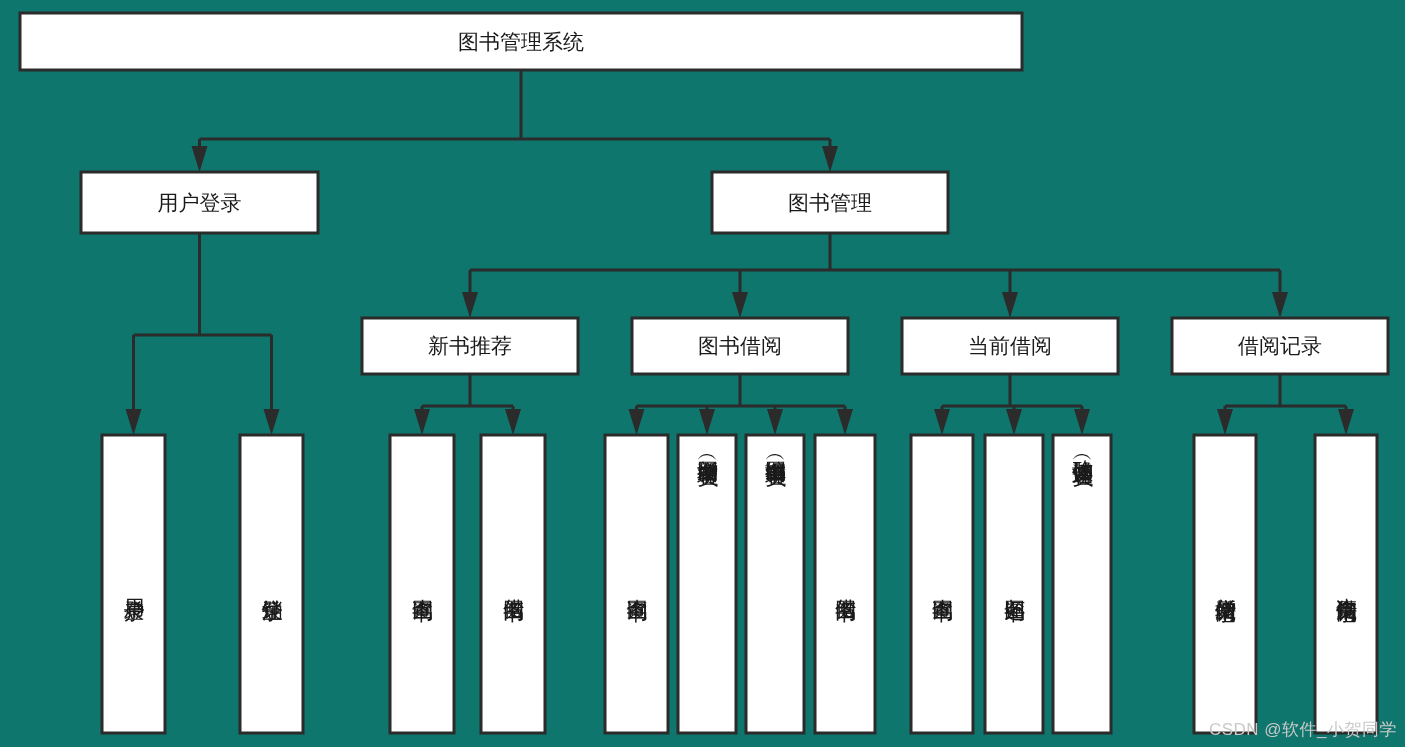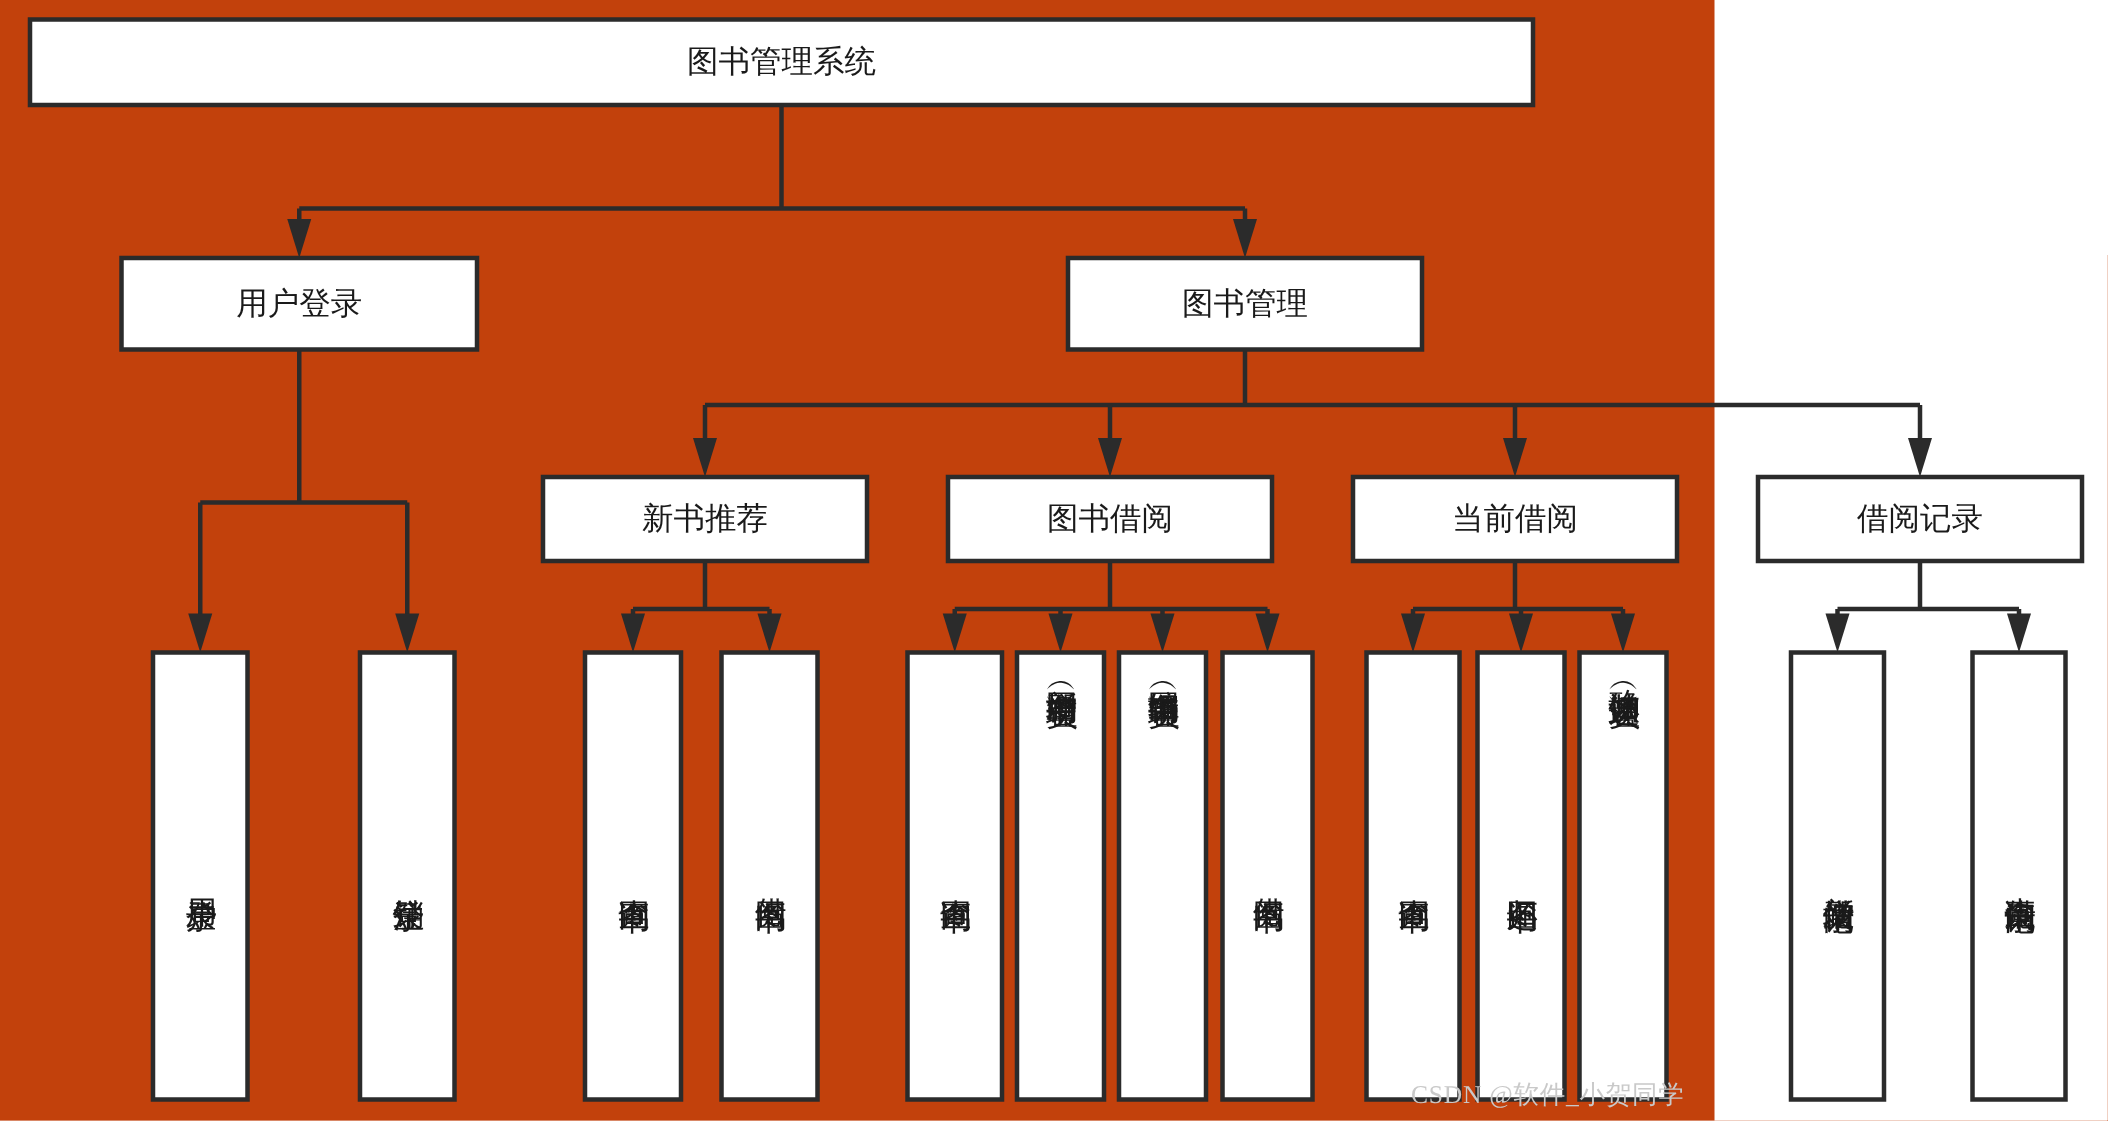--- a/index.html
+++ b/index.html
@@ -9,23 +9,23 @@
     background: #ffffff;
   }
   body {
     width: 1405px;
     height: 747px;
     overflow: hidden;
     font-family: "DejaVu Sans", "Liberation Sans", sans-serif;
   }
   #diagram-root {
     position: relative;
-    width: 1143px;
+    width: 1405px;
     height: 747px;
-    background: #c2410c;
+    background: #0f766e;
   }
   svg#tree-svg {
     position: absolute;
     left: 0;
     top: 0;
     width: 1405px;
     height: 747px;
     display: block;
   }
   .node-rect {
@@ -63,23 +63,23 @@
     font-size: 21px;
     line-height: 1.12;
     color: #1a1a1a;
     writing-mode: vertical-rl;
     text-orientation: upright;
     letter-spacing: 1px;
     white-space: nowrap;
   }
   .watermark {
     position: absolute;
-    right: 20px;
+    right: 8px;
     bottom: 6px;
-    font-family: Liberation Serif, serif;
+    font-family: Liberation Sans, sans-serif;
     font-size: 17px;
     color: #c9c9c9;
     letter-spacing: 0.5px;
     white-space: nowrap;
   }
 </style>
 </head>
 <body>
 
 <div id="diagram-root">

